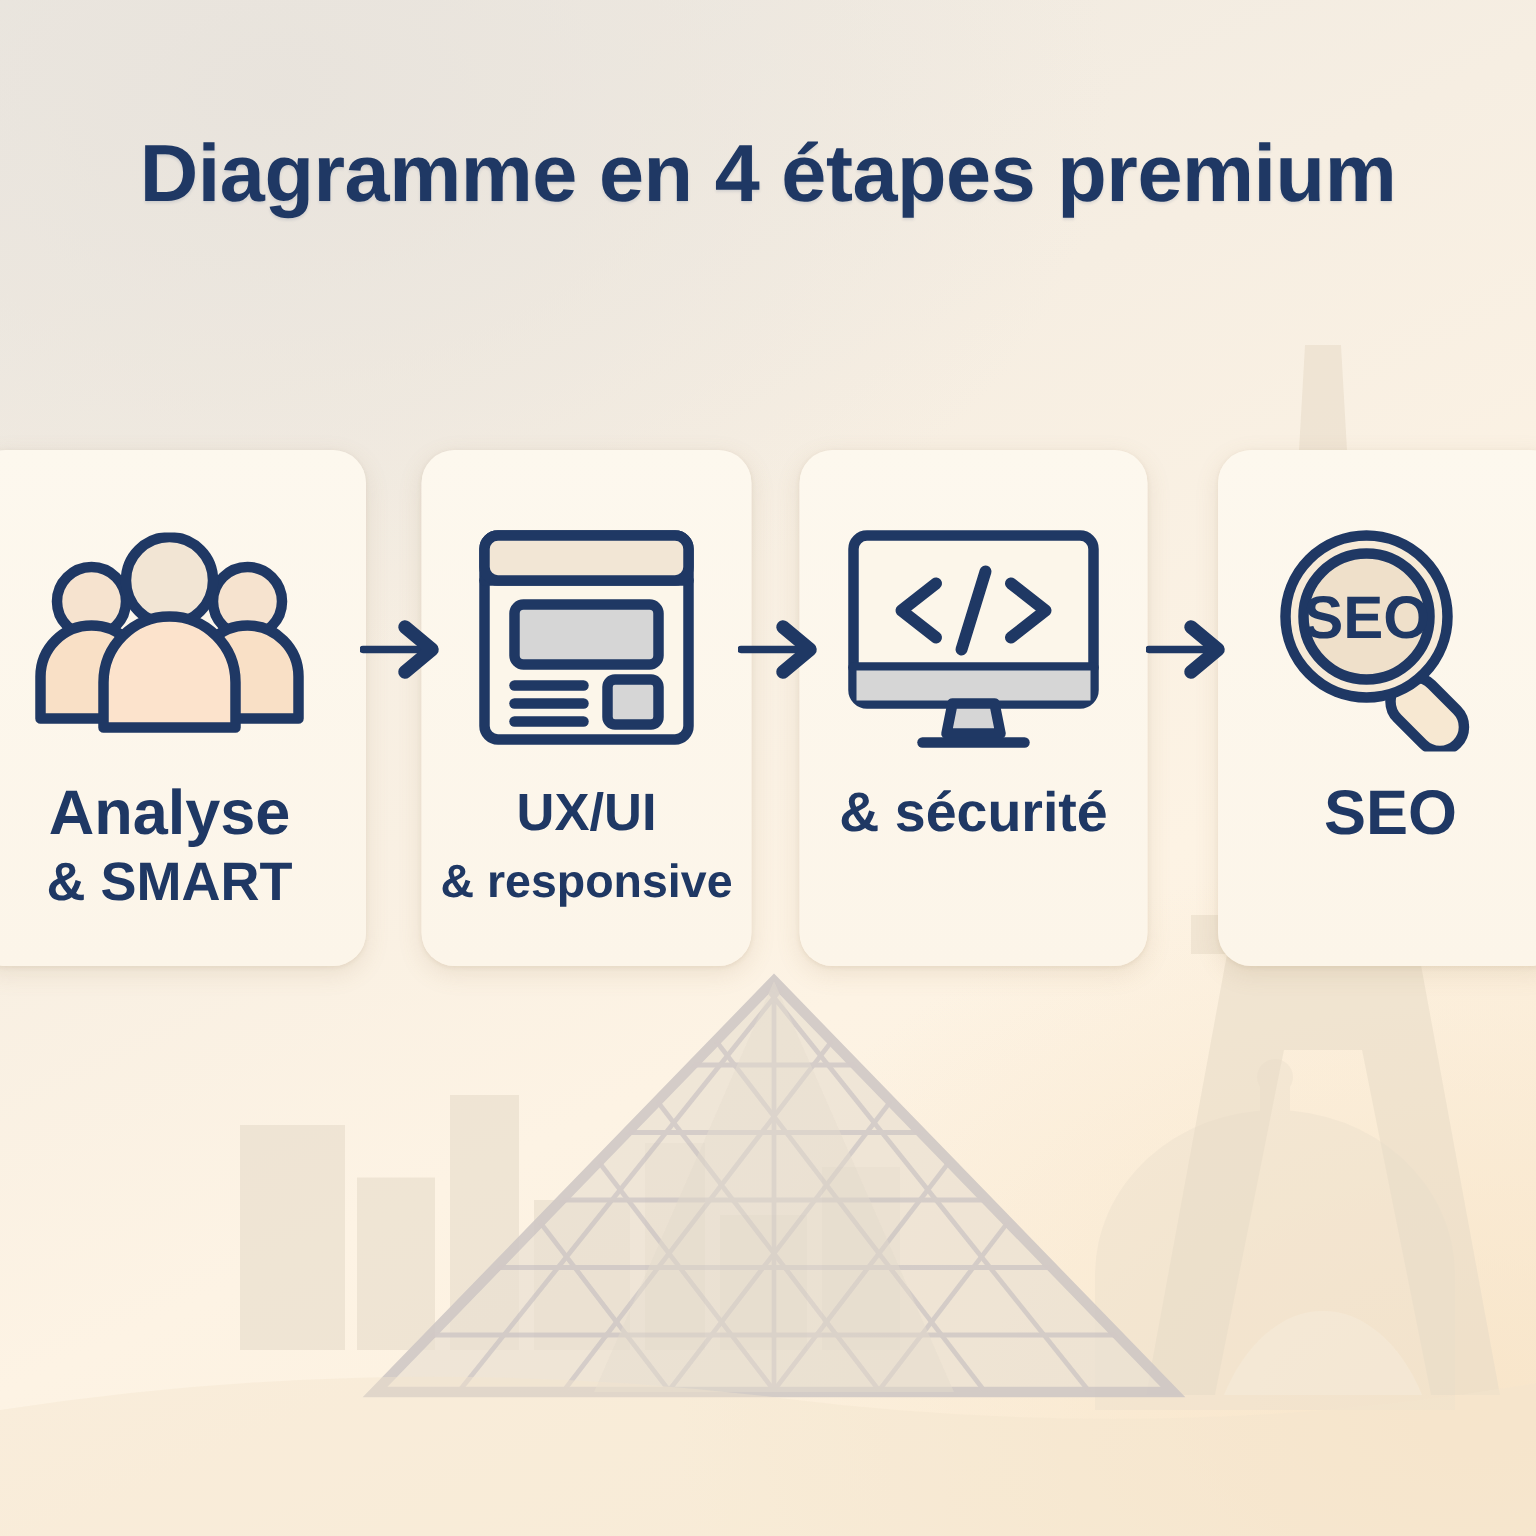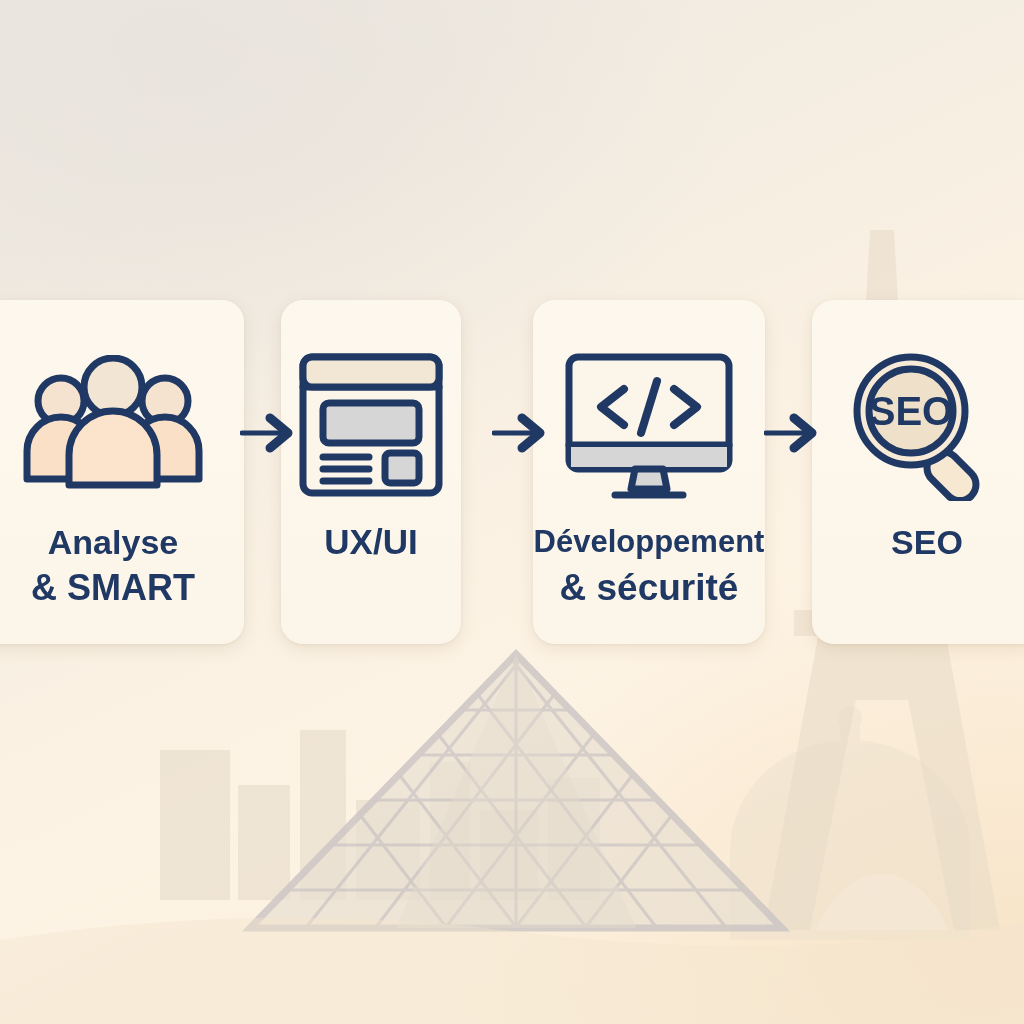--- a/index.html
+++ b/index.html
@@ -49,35 +49,35 @@
   .card {
     position:absolute; top:0; height:344px;
     background:linear-gradient(180deg, #fdf8ee 0%, #fcf5e9 100%);
     border-radius:22px;
     box-shadow:0 5px 16px rgba(150,120,80,.14), 0 1px 3px rgba(150,120,80,.10);
     display:flex; flex-direction:column;
     align-items:center; justify-content:flex-start;
     padding-top:42px;
   }
   .card-1 { left:-18px; width:262px; }
-  .card-2 { left:281px; width:180px; }
+  .card-2 { left:281px; width:220px; }
   .card-3 { left:533px; width:232px; }
   .card-4 { left:812px; width:230px; }
 
   .card-icon { height:165px; display:flex; align-items:center; justify-content:center; }
 
   .card-label {
     margin-top:12px;
     text-align:center;
     color:#1f3864;
     font-weight:bold;
     line-height:46px;
     white-space:nowrap;
   }
-  .label-line-1 { font-size:34px; }
+  .label-line-1 { font-size:42px; }
   .label-line-2 { font-size:36px; }
   .card-2 .label-line-2 { font-size:31px; }
   .card-3 .label-line-1 { font-size:31px; }
   .card-3 .label-line-2 { font-size:37px; }
   .card-2 .label-line-1 { font-size:35px; }
 
   
   .arrow {
     position:absolute; top:405px;
     width:56px; height:56px;
@@ -159,20 +159,21 @@
         <line x1="0" y1="70" x2="560" y2="70"></line>
       </g>
       <polygon points="280,14 400,288 160,288" fill="#e2dacc" opacity=".45"></polygon>
     </svg>
 
     <svg class="wm-ground" viewBox="0 0 1024 144">
       <path d="M0 60 Q260 20 520 52 T1024 42 L1024 144 L0 144 Z" fill="#f3e6cf" opacity=".7"></path>
     </svg>
   </div>
 
+  <h1 id="title">Diagramme en 4 étapes premium</h1>
 
   <div id="steps">
 
     <div class="card card-1">
       <div class="card-icon">
         <svg width="192" height="140" viewBox="0 0 192 140">
           <g stroke="#1f3864" stroke-width="7" stroke-linejoin="round">
 
             <circle cx="44" cy="46" r="23" fill="#f6e3cf"></circle>
             <path d="M10 124 V96 a34 34 0 0 1 68 0 v28 Z" fill="#f9e0c6"></path>
@@ -201,41 +202,41 @@
             <rect x="28" y="54" width="96" height="40" rx="6" fill="#d6d6d6"></rect>
             <rect x="90" y="104" width="34" height="30" rx="5" fill="#d6d6d6"></rect>
             <path d="M28 108 H74" fill="none"></path>
             <path d="M28 120 H74" fill="none"></path>
             <path d="M28 132 H74" fill="none"></path>
           </g>
         </svg>
       </div>
       <div class="card-label">
         <div class="label-line-1">UX/UI</div>
+        <div class="label-line-2">&amp; responsive</div>
       </div>
     </div>
 
     <div class="card card-3">
       <div class="card-icon">
         <svg width="176" height="152" viewBox="0 0 176 152">
           <g stroke="#1f3864" stroke-width="7" stroke-linejoin="round" stroke-linecap="round">
             <rect x="8" y="8" width="160" height="112" rx="9" fill="#fcf6ea"></rect>
             <path d="M8 96 H168" fill="none"></path>
             <rect x="10" y="98" width="156" height="20" fill="#d6d6d6" stroke="none"></rect>
             <path d="M74 120 L70 140 H106 L102 120 Z" fill="#d6d6d6"></path>
             <path d="M54 146 H122" fill="none"></path>
 
             <path d="M63 40 L40 58 L63 76" fill="none" stroke-width="8"></path>
             <path d="M113 40 L136 58 L113 76" fill="none" stroke-width="8"></path>
             <path d="M96 32 L80 84" fill="none" stroke-width="8"></path>
           </g>
         </svg>
       </div>
       <div class="card-label">
-        <div class="label-line-1">Développement</div>
         <div class="label-line-2">&amp; sécurité</div>
       </div>
     </div>
 
     <div class="card card-4">
       <div class="card-icon">
         <svg width="160" height="152" viewBox="0 0 160 152">
           <g stroke="#1f3864" stroke-width="7" stroke-linejoin="round" stroke-linecap="round">
 
             <rect x="96" y="96" width="56" height="32" rx="16" transform="rotate(45 96 96)" fill="#f7e8d2"></rect>

